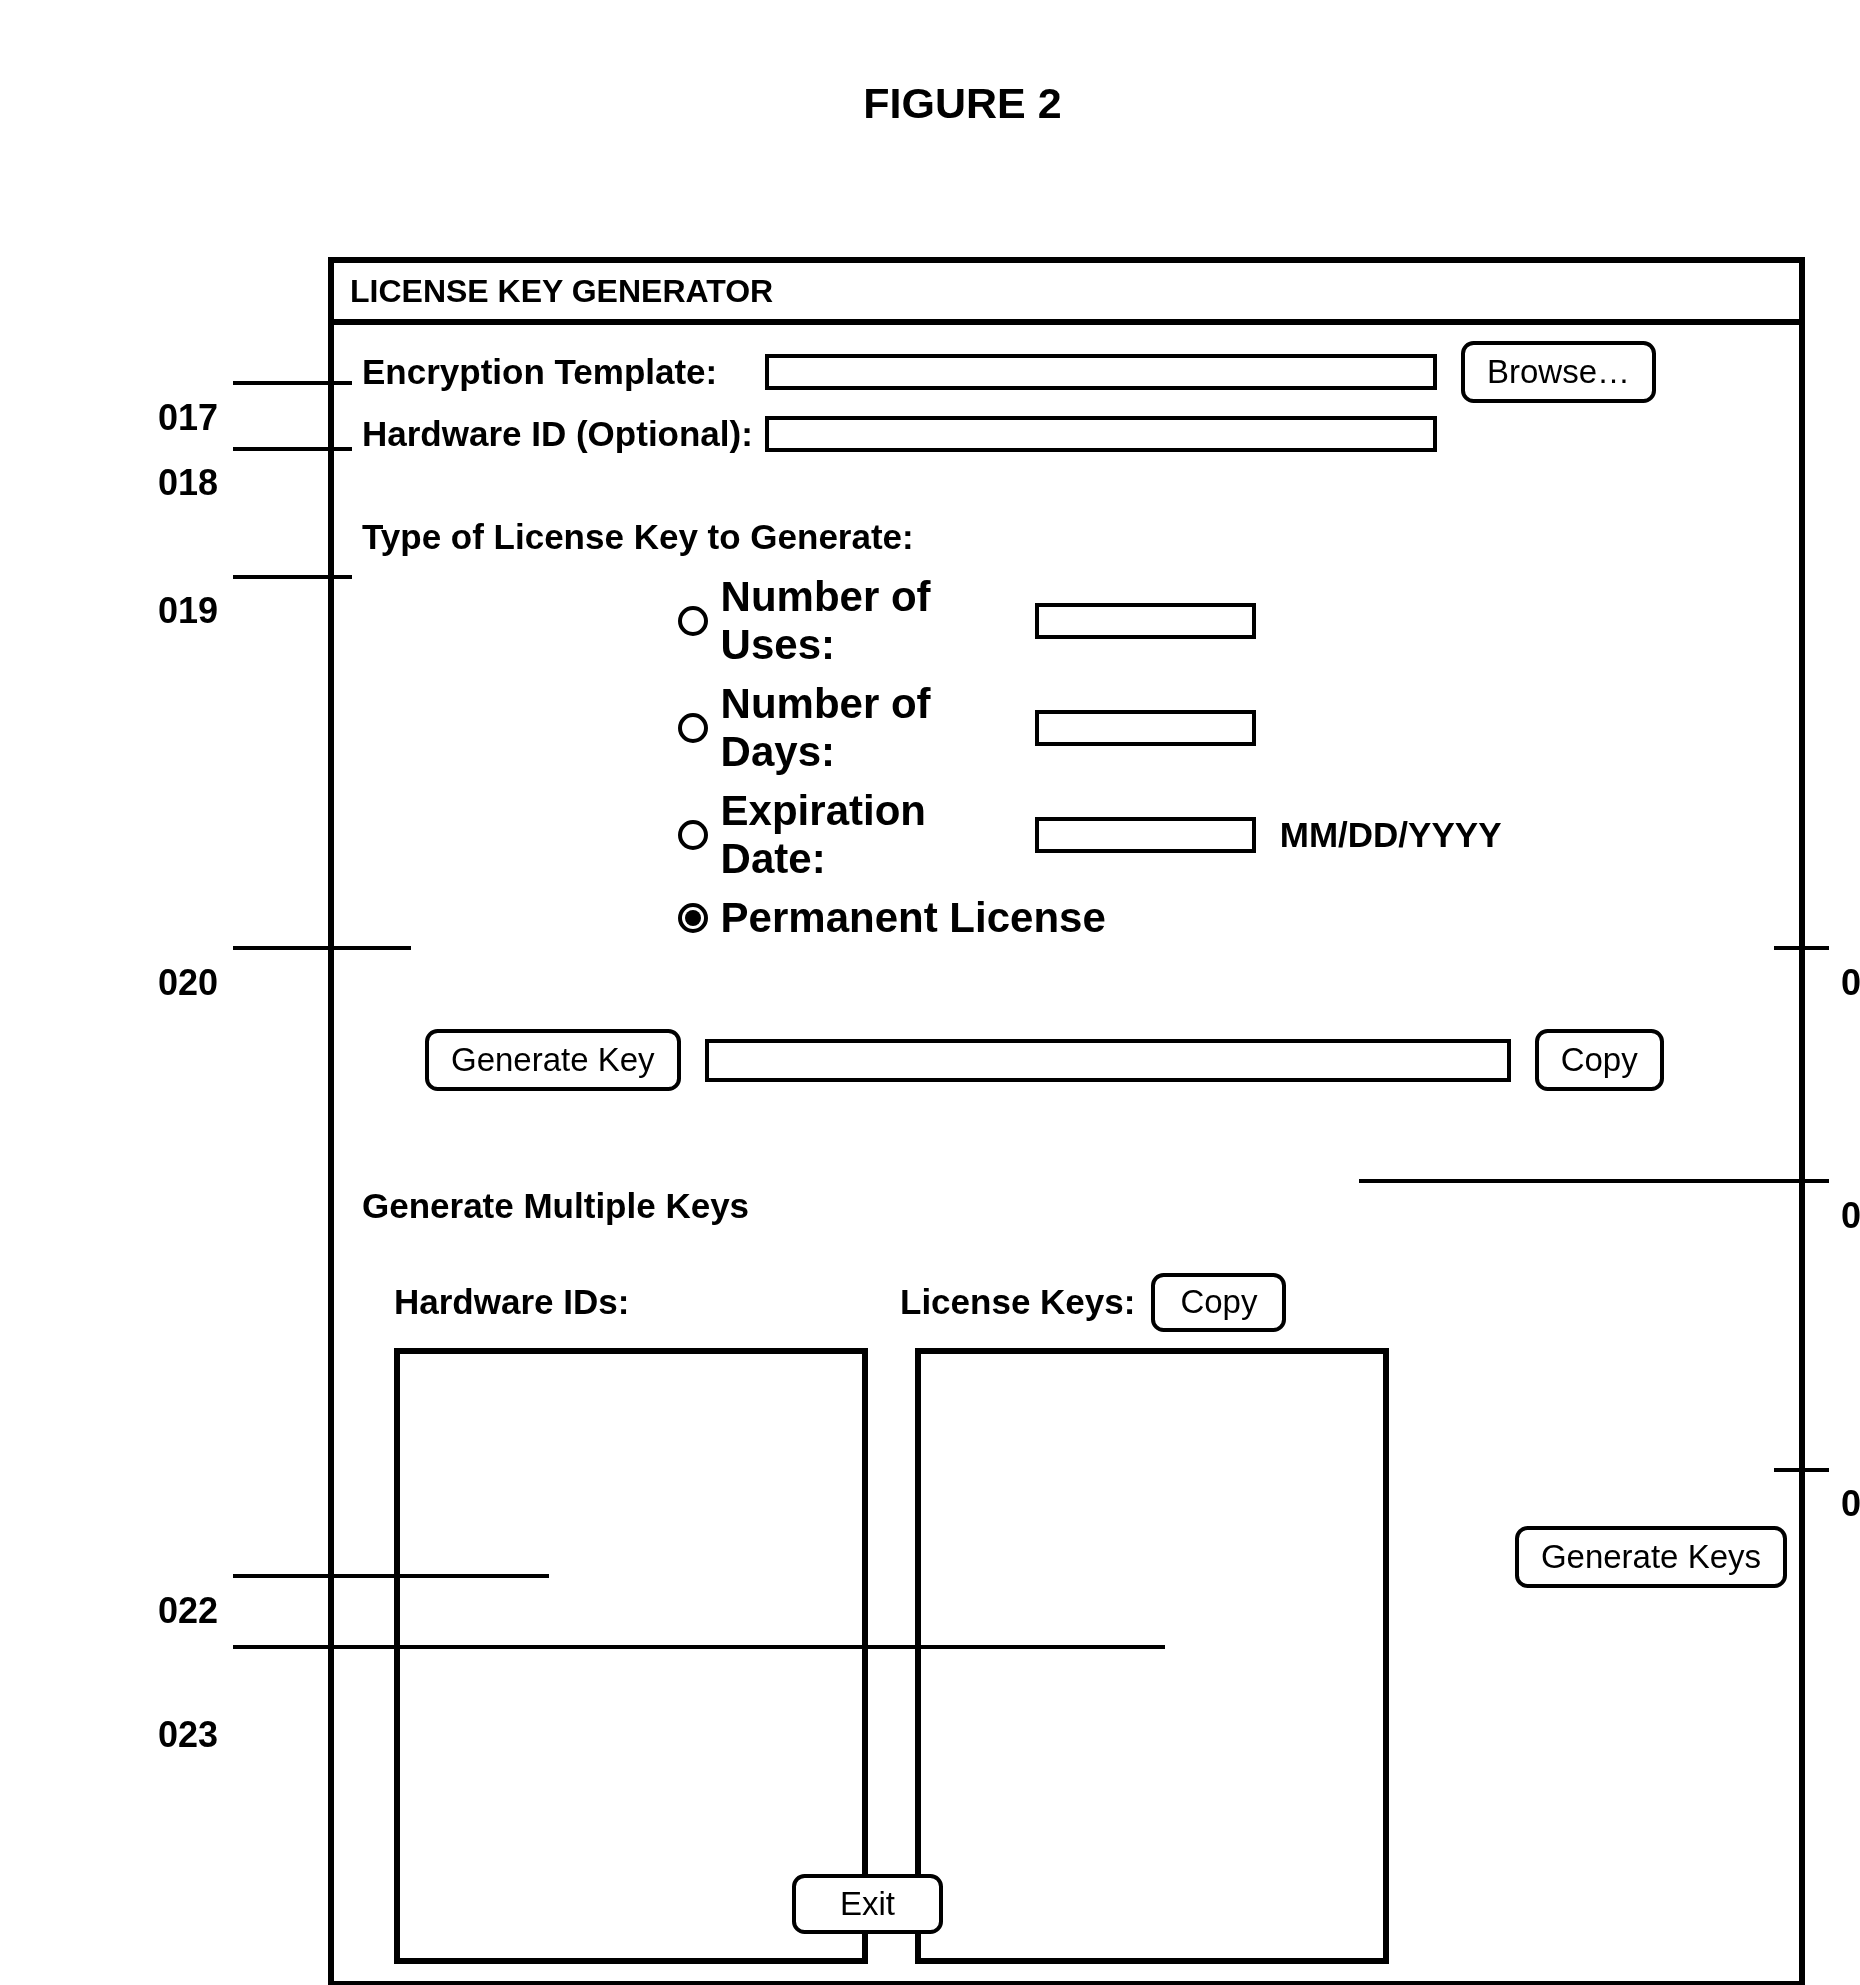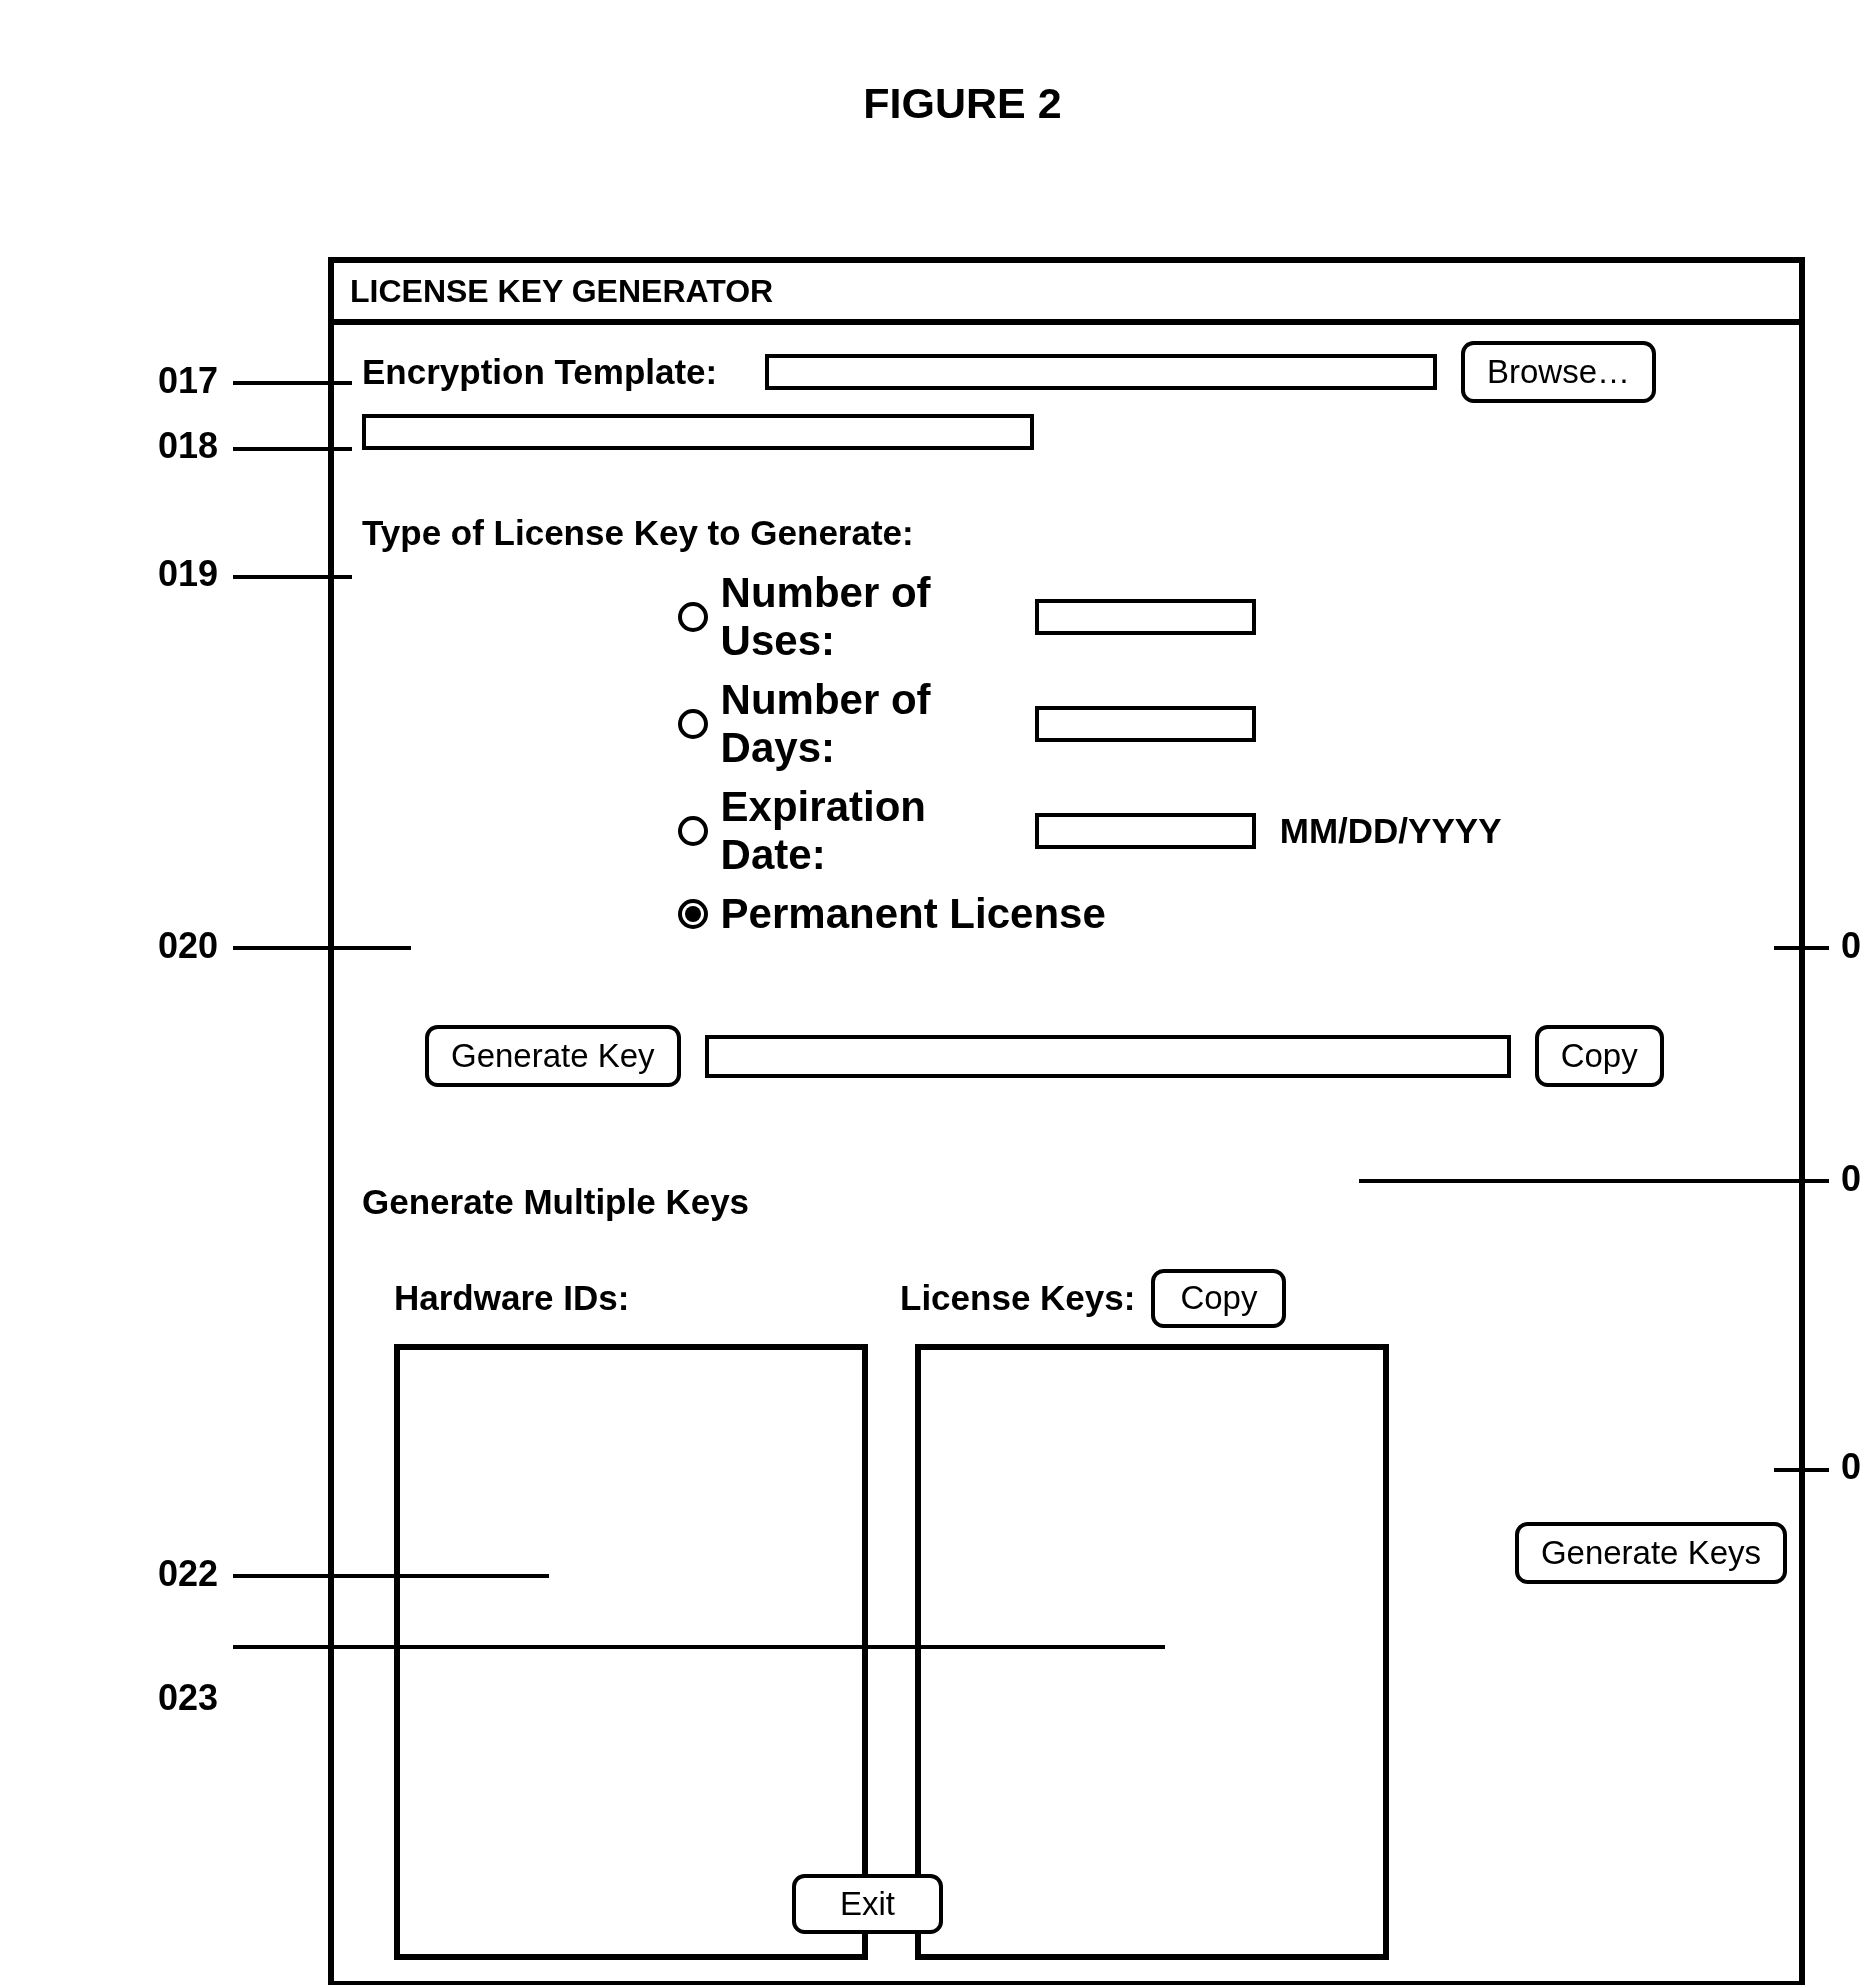--- a/index.html
+++ b/index.html
@@ -171,20 +171,21 @@
     .exit-btn {
       position: absolute;
       left: 458px;
       bottom: 47px;
     }
     
     .callout {
       position: absolute;
       font-size: 36px;
       font-weight: bold;
+      margin-top: 37px;
     }
     .callout-line {
       position: absolute;
       background: #000;
     }
   </style>
 </head>
 <body>
 
 <div class="container">
@@ -196,20 +197,21 @@
       <div class="content">
 
         <div class="row">
           <div class="label">Encryption Template:</div>
           <div class="input input-wide"></div>
           <div style="width:24px"></div>
           <div class="btn">Browse…</div>
         </div>
 
         <div class="row">
+          <div class="label">Hardware ID (Optional):</div>
           <div class="input input-wide"></div>
         </div>
 
         <div class="section-label">Type of License Key to Generate:</div>
         <div class="radio-group">
           <div class="radio-row">
             <div class="radio"></div>
             <div class="radio-label">Number of Uses:</div>
             <div class="input input-small"></div>
           </div>

